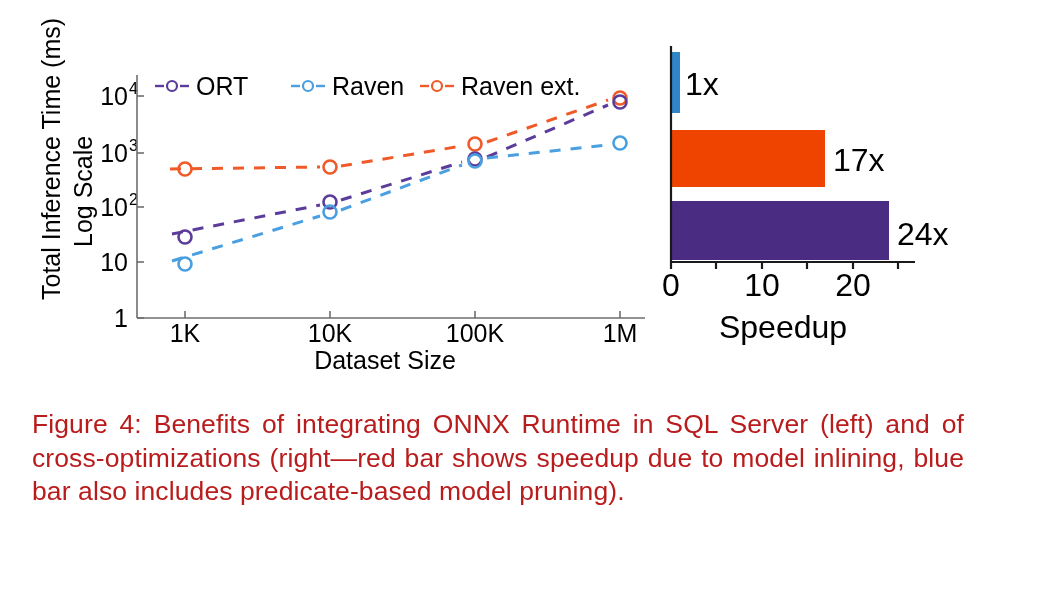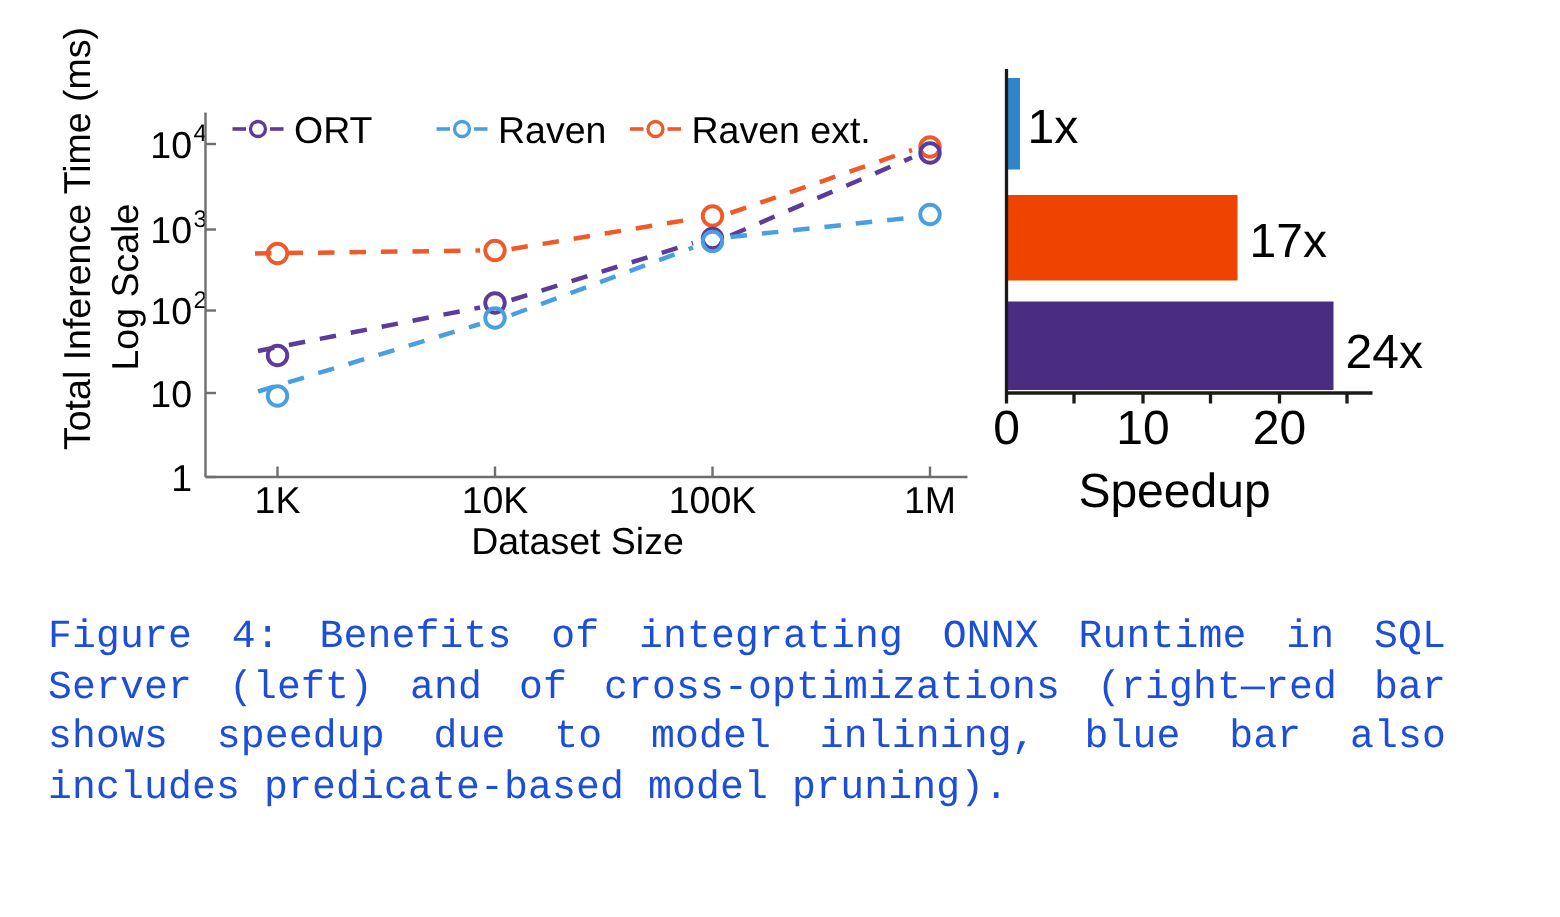--- a/index.html
+++ b/index.html
@@ -22,24 +22,24 @@
     width: 1040px;
     height: 390px;
   }
   #caption-area {
     position: absolute;
     left: 32px;
     top: 408px;
     width: 932px;
   }
   .caption-text {
-    font-family: Liberation Mono, monospace;
+    font-family: Liberation Sans, sans-serif;
     font-size: 26.5px;
     line-height: 33.5px;
-    color: #1d4ed8;
+    color: #b91c1c;
     text-align: justify;
     text-justify: inter-word;
     letter-spacing: 0.1px;
   }
   svg { display: block; }
   .axis-line { stroke: #6e6e6e; stroke-width: 1.6; fill: none; }
   .tick-line { stroke: #6e6e6e; stroke-width: 1.6; fill: none; }
   .bar-axis-line { stroke: #1a1a1a; stroke-width: 2.2; fill: none; }
   .tick-label {
     font-family: "Liberation Sans", sans-serif;

